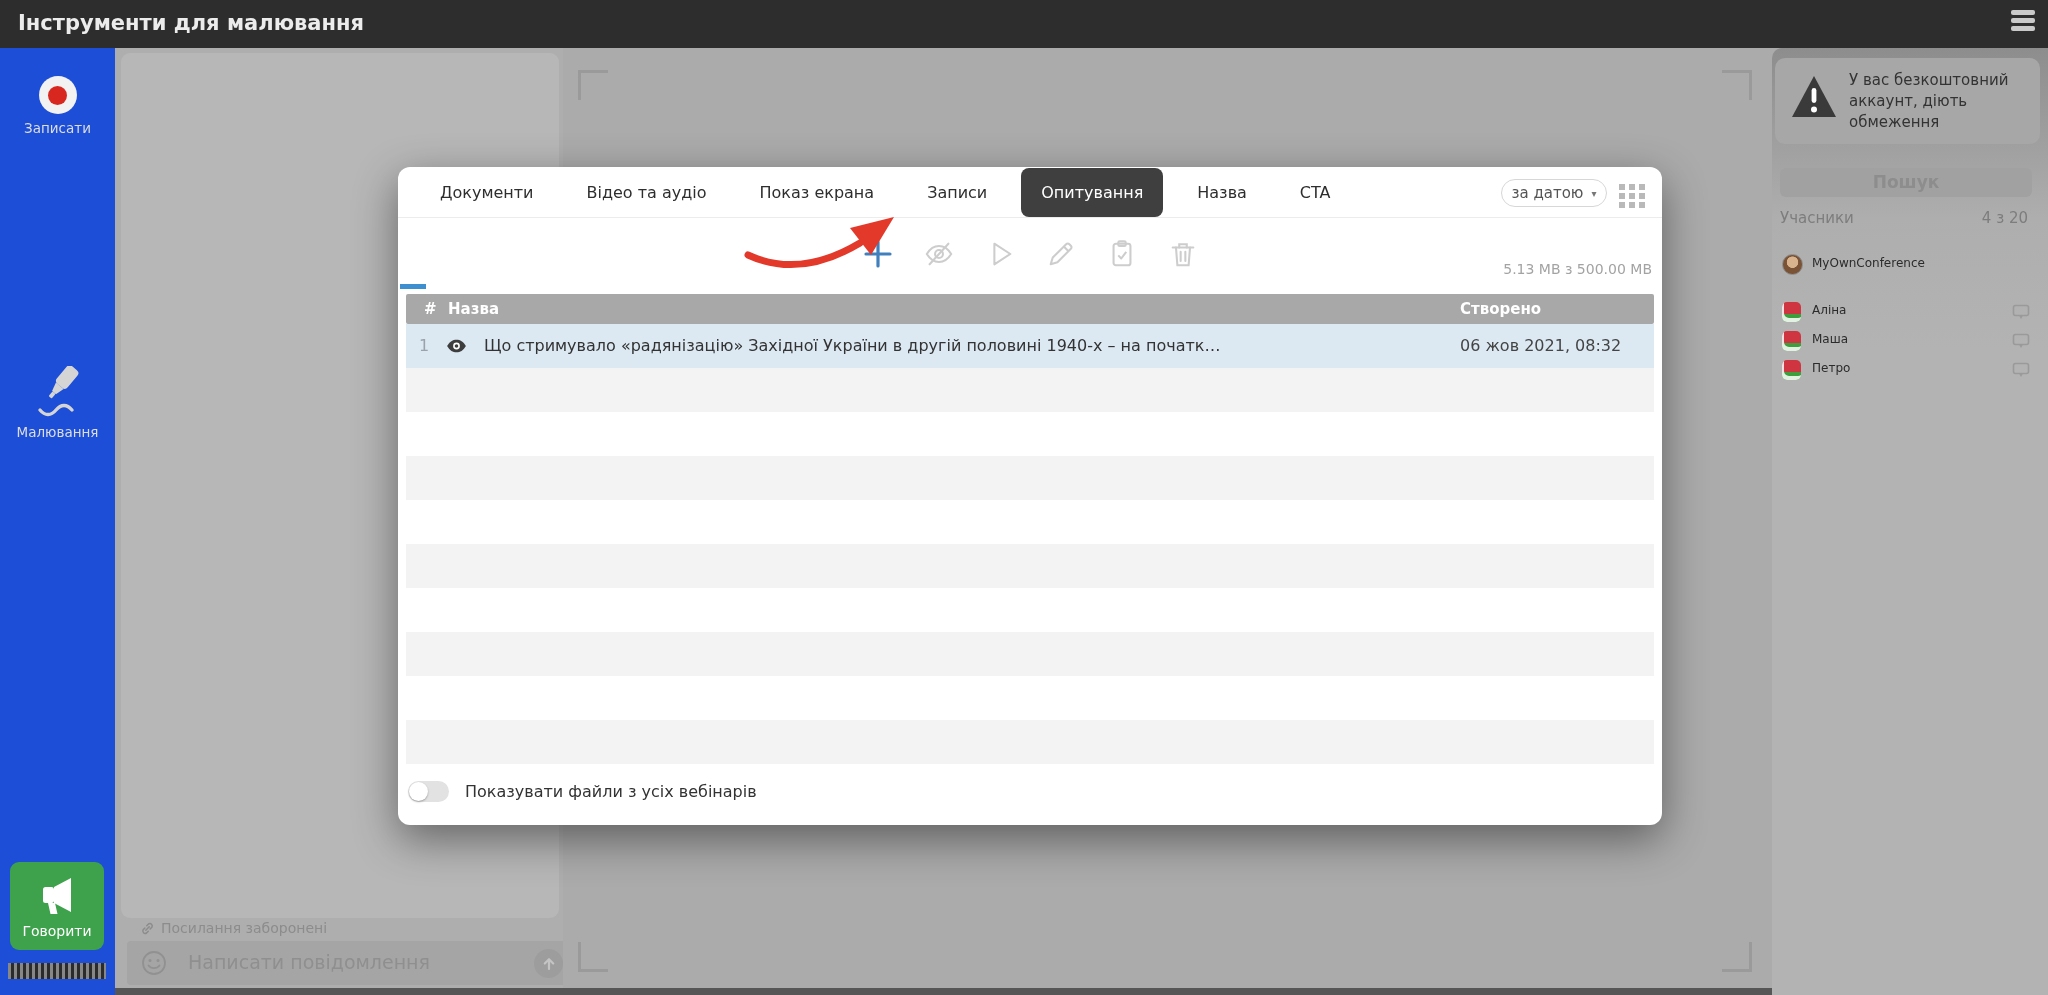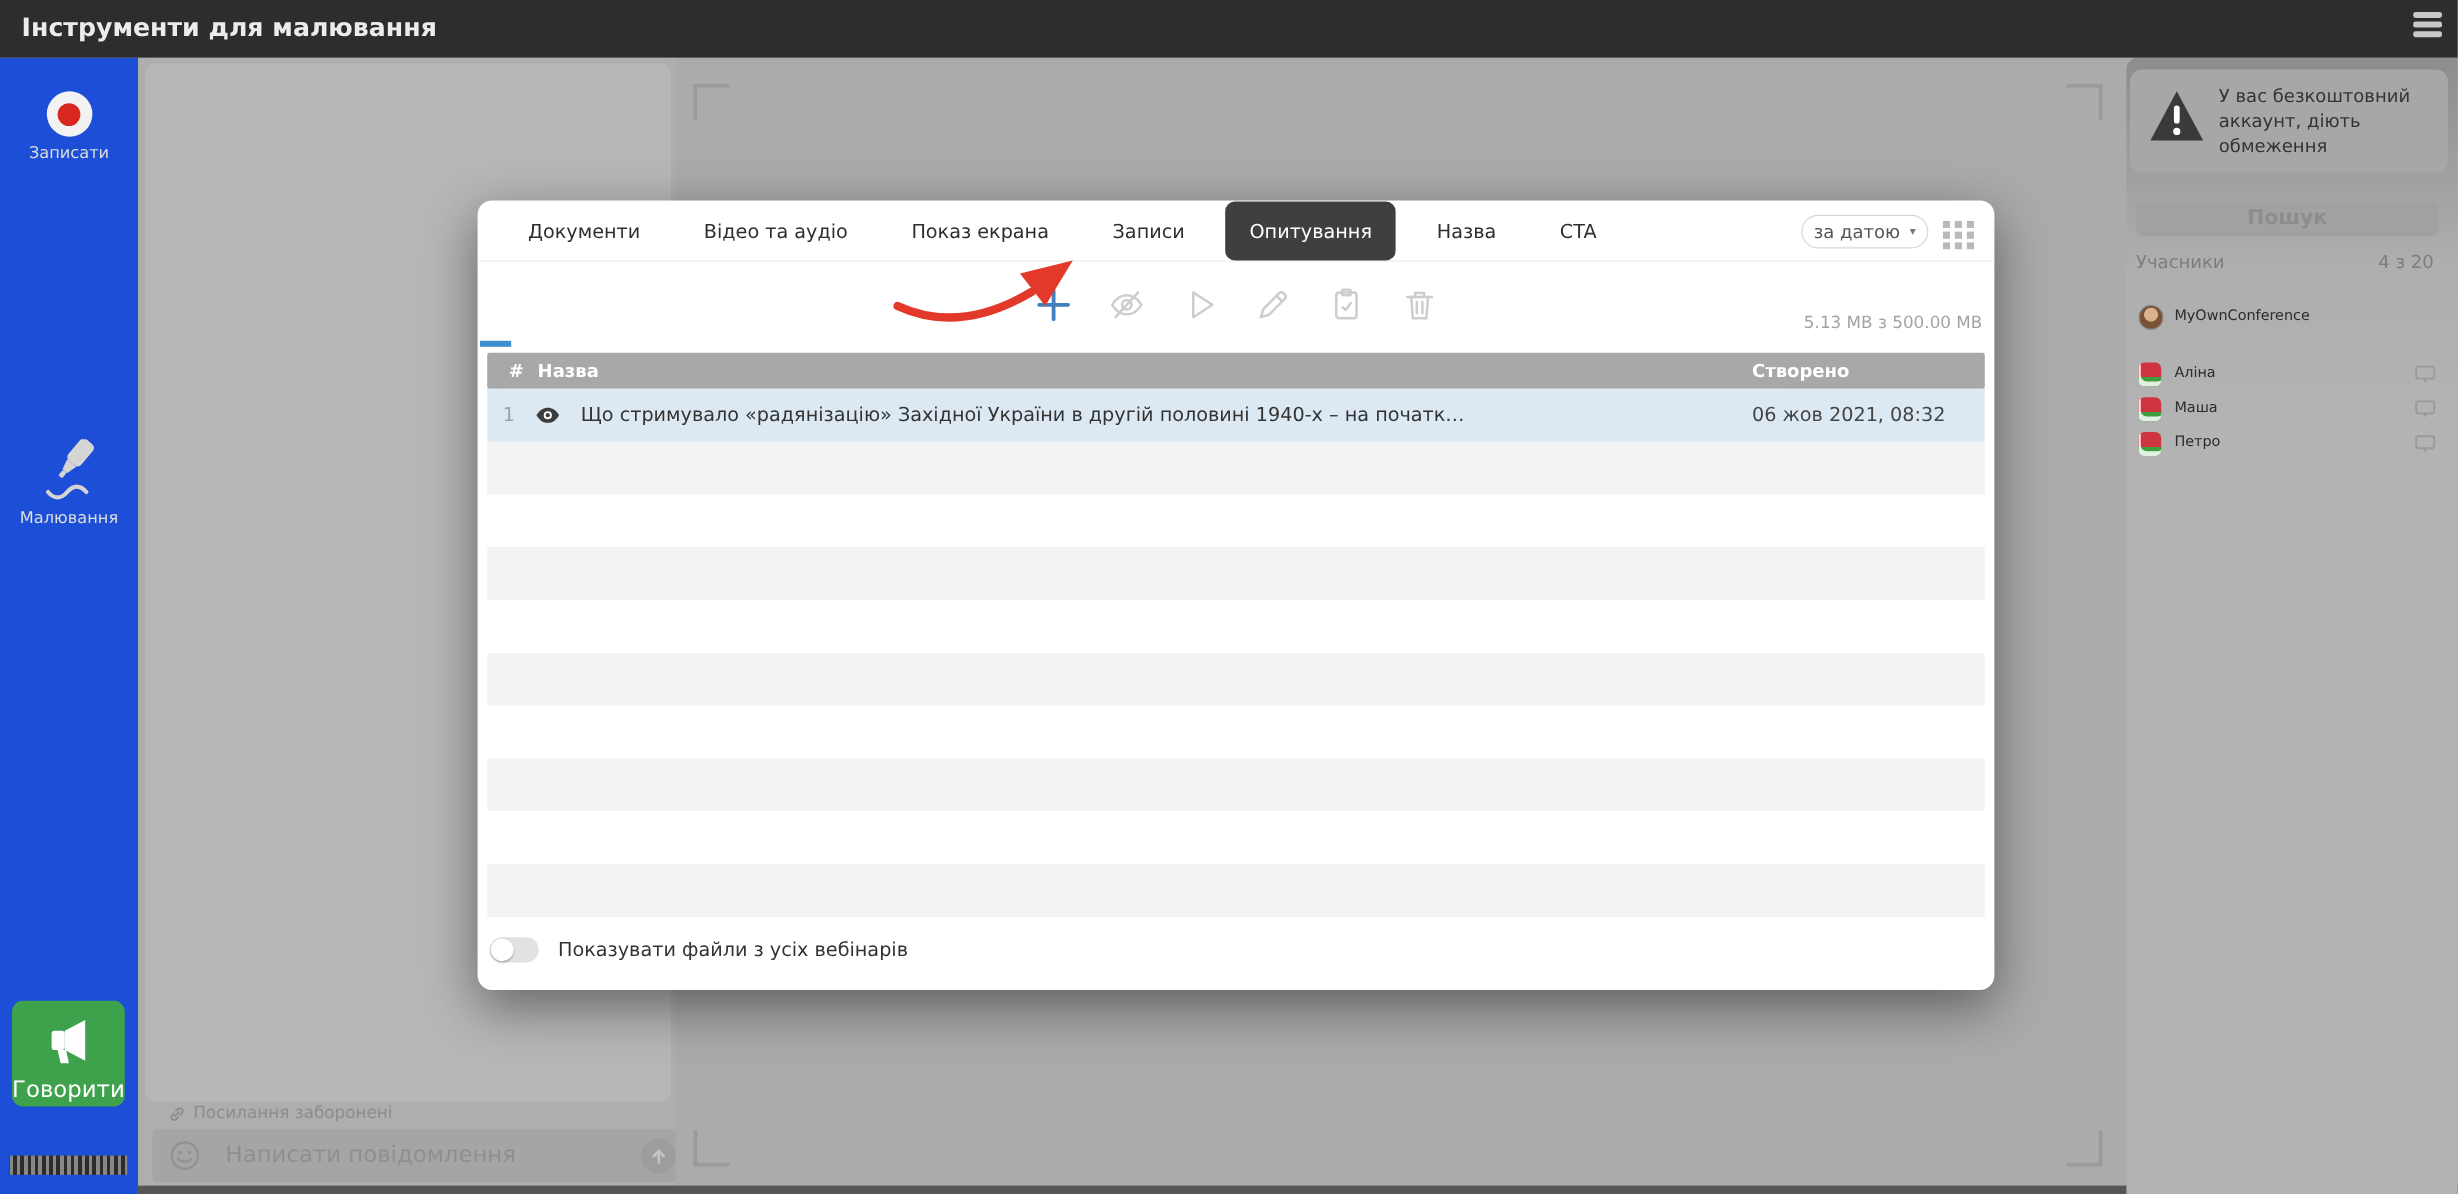--- a/index.html
+++ b/index.html
@@ -12,22 +12,22 @@
   #hamburger { position:absolute; right:12px; top:10px; width:26px; height:26px; cursor:pointer; }
   #hamburger span { display:block; width:24px; height:5px; background:#c9c9c9; border-radius:2px; margin:0 0 3px 1px; }
 
   
   #sidebar { position:absolute; left:0; top:48px; width:115px; height:947px; background:#1d4ed8; z-index:25; }
   .side-btn { position:absolute; left:0; width:115px; text-align:center; color:#dedede; font-size:13.5px; cursor:pointer; }
   .side-btn .ic { display:block; margin:0 auto 6px auto; }
   #record-circle { width:38px; height:38px; border-radius:50%; background:#f2f2f2; margin:0 auto 6px auto;
                    display:flex; align-items:center; justify-content:center; }
   #record-circle i { display:block; width:19px; height:19px; border-radius:50%; background:#d8271f; }
-  #speak-btn { position:absolute; left:10px; top:786px; width:94px; height:88px; background:#3da24b; border-radius:9px;
-               color:#fff; font-size:19px; text-align:center; cursor:pointer; padding-top:12px; }
+  #speak-btn { position:absolute; left:10px; top:814px; width:94px; height:88px; background:#3da24b; border-radius:9px;
+               color:#fff; font-size:14px; text-align:center; cursor:pointer; padding-top:12px; }
   #vu { position:absolute; left:8px; top:915px; width:98px; height:16px;
         background:repeating-linear-gradient(90deg,#878787 0 3px,#2b2b2b 3px 6px); }
 
   
   #chat-col { position:absolute; left:115px; top:48px; width:448px; height:947px; background:#aeaeae; }
   #chat-box { position:absolute; left:6px; top:5px; width:438px; height:865px; background:#b7b7b7; border-radius:9px; }
   #links-note { position:absolute; left:25px; top:872px; color:#8c8c8c; font-size:14px; display:flex; align-items:center; gap:6px; }
   #chat-input { position:absolute; left:12px; top:893px; width:446px; height:44px; background:#a5a5a5; border-radius:4px; }
   #chat-input .ph { position:absolute; left:61px; top:10px; font-size:19px; color:#8f8f8f; }
   #smiley { position:absolute; left:14px; top:9px; }

